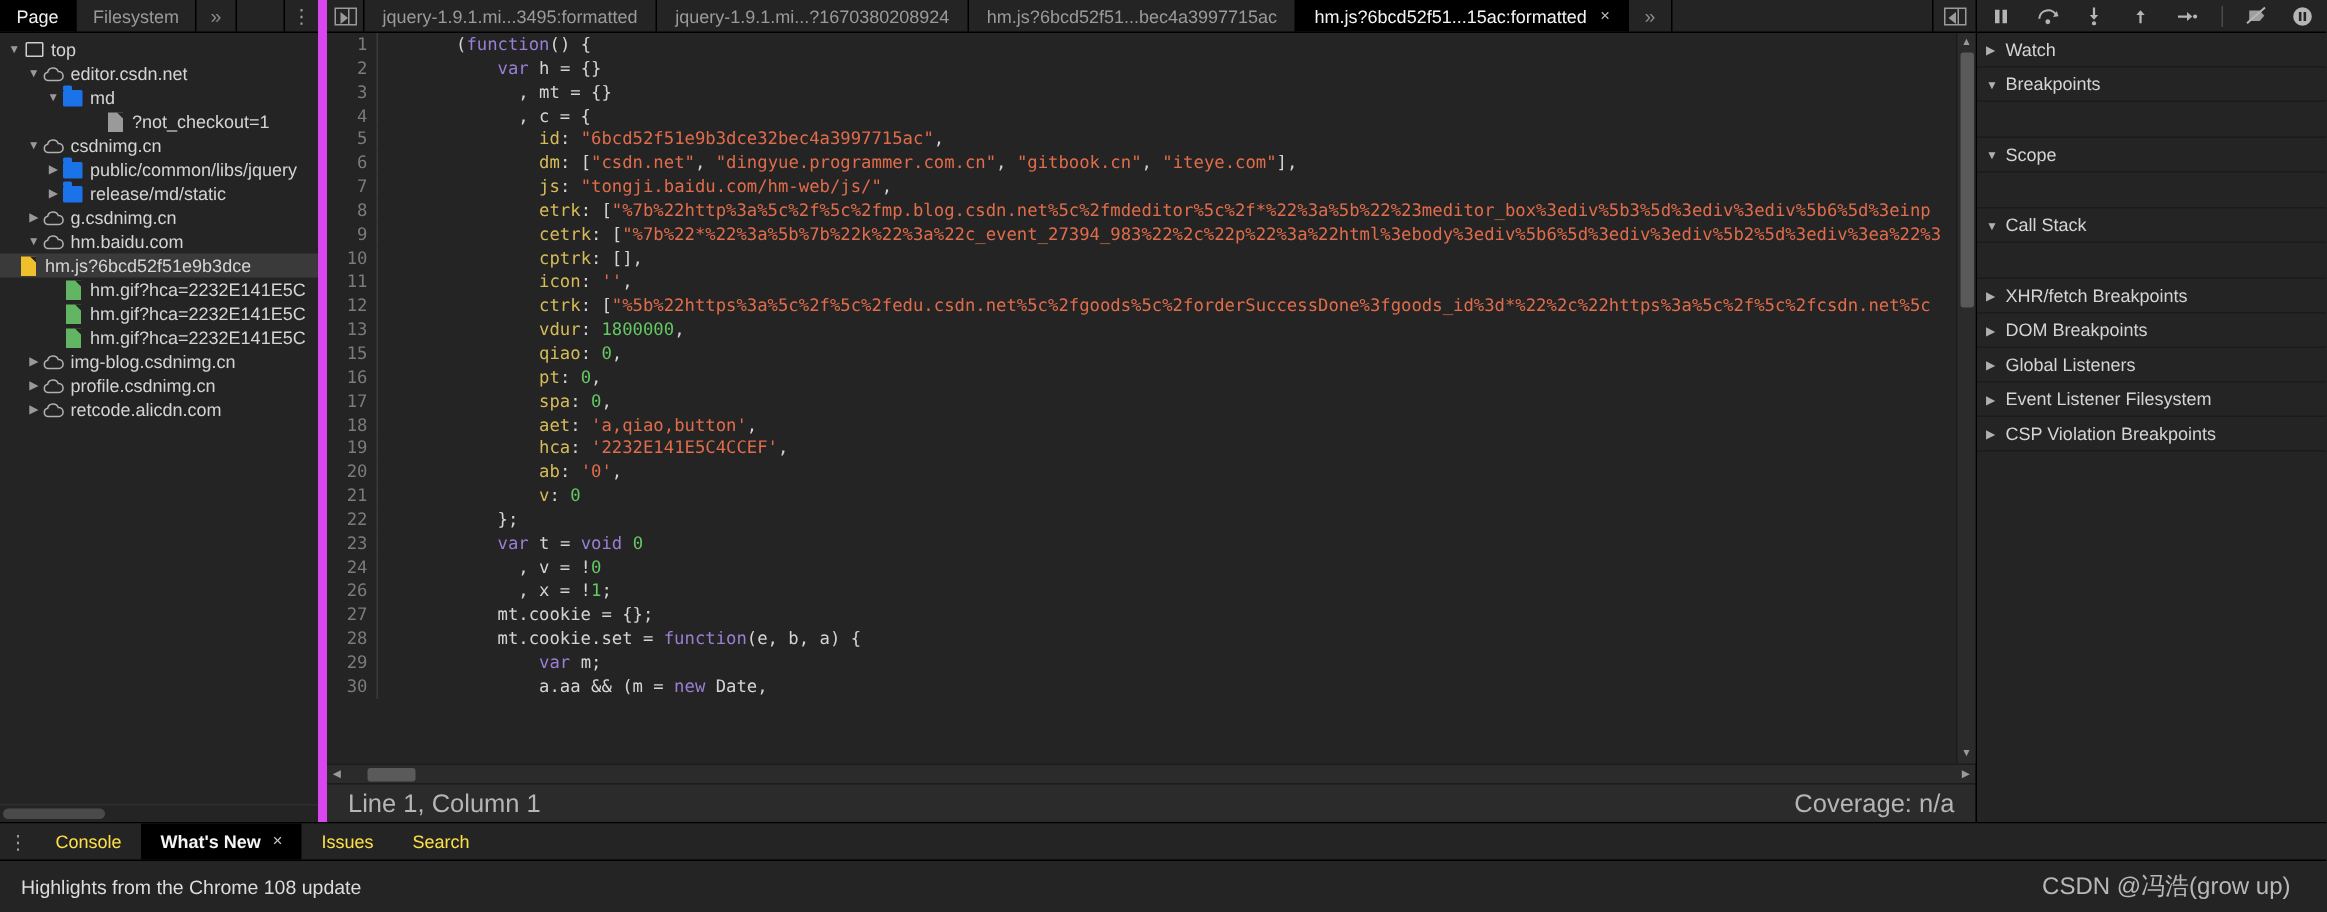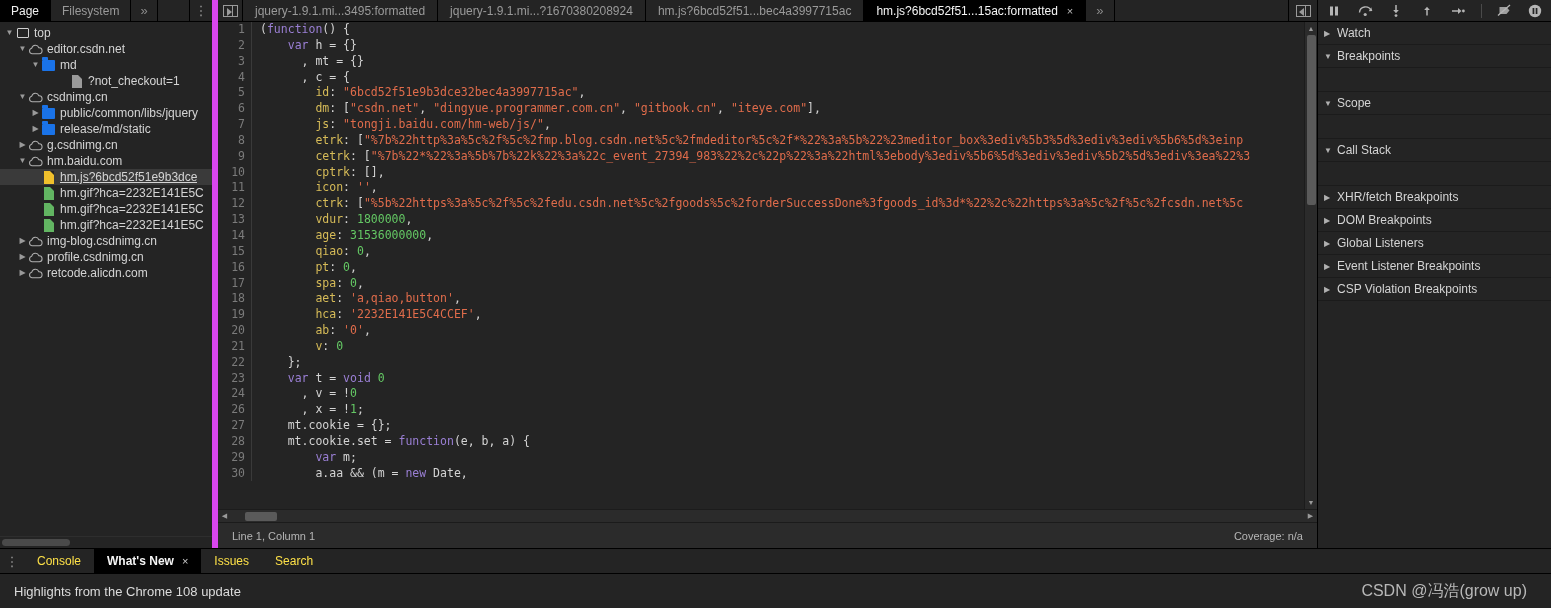--- a/index.html
+++ b/index.html
@@ -108,21 +108,21 @@
     flex: 1; overflow: hidden; position: relative;
     font-family: "DejaVu Sans Mono", "Liberation Mono", monospace;
     font-size: 11.5px; line-height: 15.85px;
   }
   .code-line { display: flex; white-space: pre; height: 15.85px; }
   .gutter {
     width: 34px; min-width: 34px; text-align: right; padding-right: 6px;
     color: #7b7b7b; background: #242424; user-select: none;
     border-right: 1px solid #3a3a3a;
   }
-  .codetext { padding-left: 8px; color: #d4d4d4; }
+  .codetext { padding-left: 8px; color: #d4d4d4; margin-left: 44px; }
   .tok-kw  { color: #9a7fd4; }
   .tok-str { color: #e06c4b; }
   .tok-num { color: #64c864; }
   .tok-prop{ color: #d6bb58; }
   .tok-plain { color: #d4d4d4; }
   .tok-punc { color: #d4d4d4; }
 
   .vscroll {
     width: 13px; background: #2b2b2b; display: flex; flex-direction: column;
     align-items: center; border-left: 1px solid #1c1c1c;
@@ -133,21 +133,21 @@
   .hscroll-bottom {
     height: 13px; background: #2b2b2b; display: flex; align-items: center;
     border-top: 1px solid #1c1c1c;
   }
   .hs-left, .hs-right { width: 13px; height:13px; display:flex;align-items:center;justify-content:center;color:#9a9a9a;font-size:7px;}
   .hs-track { flex: 1; height: 13px; position: relative; }
   .hs-thumb { position:absolute; top:2px; left:14px; width:32px; height:9px; background:#5a5a5a; border-radius:2px;}
   .statusbar {
     height: 26px; min-height: 26px; background: #2b2b2b;
     display: flex; align-items: center; justify-content: space-between;
-    padding: 0 14px; font-size: 11px; color: #b5b5b5;
+    padding: 0 14px; font-size: 17px; color: #b5b5b5;
     border-top: 1px solid #1b1b1b;
   }
 
   
   .dbg-pane {
     width: 234px; min-width: 234px; background: #242424;
     display: flex; flex-direction: column; border-left: 1px solid #000;
   }
   .dbg-toolbar {
     height: 22px; min-height: 22px; display: flex; align-items: center;
@@ -282,21 +282,21 @@
           </div>
           <div class="tree-row" style="padding-left: 17px;">
             <span class="twisty">▼</span>
             <span class="tree-icon">
               <svg width="15" height="11" viewBox="0 0 16 11">
                 <path d="M4.2 10 A3 3 0 0 1 4 4.1 A4 4 0 0 1 11.6 3.6 A2.9 2.9 0 0 1 12 10 z" fill="none" stroke="#b0b0b0" stroke-width="1.1"></path>
               </svg>
             </span>
             <span class="lbl">hm.baidu.com</span>
           </div>
-          <div class="tree-row selected" style="padding-left: 30px; text-decoration: underline;">
+          <div class="tree-row selected" style="">
             <span class="twisty"></span>
             <span class="tree-icon">
               <span class="doc doc-yellow"></span>
             </span>
             <span class="lbl">hm.js?6bcd52f51e9b3dce</span>
           </div>
           <div class="tree-row" style="padding-left: 30px;">
             <span class="twisty"></span>
             <span class="tree-icon">
               <span class="doc doc-green"></span>
@@ -389,21 +389,20 @@
             <div class="code-line"><span class="gutter">4</span><span class="codetext"><span class="tok-plain">      , c = {</span></span></div>
             <div class="code-line"><span class="gutter">5</span><span class="codetext"><span class="tok-plain">        </span><span class="tok-prop">id</span><span class="tok-plain">: </span><span class="tok-str">"6bcd52f51e9b3dce32bec4a3997715ac"</span><span class="tok-plain">,</span></span></div>
             <div class="code-line"><span class="gutter">6</span><span class="codetext"><span class="tok-plain">        </span><span class="tok-prop">dm</span><span class="tok-plain">: [</span><span class="tok-str">"csdn.net"</span><span class="tok-plain">, </span><span class="tok-str">"dingyue.programmer.com.cn"</span><span class="tok-plain">, </span><span class="tok-str">"gitbook.cn"</span><span class="tok-plain">, </span><span class="tok-str">"iteye.com"</span><span class="tok-plain">],</span></span></div>
             <div class="code-line"><span class="gutter">7</span><span class="codetext"><span class="tok-plain">        </span><span class="tok-prop">js</span><span class="tok-plain">: </span><span class="tok-str">"tongji.baidu.com/hm-web/js/"</span><span class="tok-plain">,</span></span></div>
             <div class="code-line"><span class="gutter">8</span><span class="codetext"><span class="tok-plain">        </span><span class="tok-prop">etrk</span><span class="tok-plain">: [</span><span class="tok-str">"%7b%22http%3a%5c%2f%5c%2fmp.blog.csdn.net%5c%2fmdeditor%5c%2f*%22%3a%5b%22%23meditor_box%3ediv%5b3%5d%3ediv%3ediv%5b6%5d%3einp</span></span></div>
             <div class="code-line"><span class="gutter">9</span><span class="codetext"><span class="tok-plain">        </span><span class="tok-prop">cetrk</span><span class="tok-plain">: [</span><span class="tok-str">"%7b%22*%22%3a%5b%7b%22k%22%3a%22c_event_27394_983%22%2c%22p%22%3a%22html%3ebody%3ediv%5b6%5d%3ediv%3ediv%5b2%5d%3ediv%3ea%22%3</span></span></div>
             <div class="code-line"><span class="gutter">10</span><span class="codetext"><span class="tok-plain">        </span><span class="tok-prop">cptrk</span><span class="tok-plain">: [],</span></span></div>
             <div class="code-line"><span class="gutter">11</span><span class="codetext"><span class="tok-plain">        </span><span class="tok-prop">icon</span><span class="tok-plain">: </span><span class="tok-str">''</span><span class="tok-plain">,</span></span></div>
             <div class="code-line"><span class="gutter">12</span><span class="codetext"><span class="tok-plain">        </span><span class="tok-prop">ctrk</span><span class="tok-plain">: [</span><span class="tok-str">"%5b%22https%3a%5c%2f%5c%2fedu.csdn.net%5c%2fgoods%5c%2forderSuccessDone%3fgoods_id%3d*%22%2c%22https%3a%5c%2f%5c%2fcsdn.net%5c</span></span></div>
             <div class="code-line"><span class="gutter">13</span><span class="codetext"><span class="tok-plain">        </span><span class="tok-prop">vdur</span><span class="tok-plain">: </span><span class="tok-num">1800000</span><span class="tok-plain">,</span></span></div>
-            <div class="code-line"><span class="gutter">14</span><span class="codetext"><span class="tok-plain">        </span><span class="tok-prop">age</span><span class="tok-plain">: </span><span class="tok-num">31536000000</span><span class="tok-plain">,</span></span></div>
             <div class="code-line"><span class="gutter">15</span><span class="codetext"><span class="tok-plain">        </span><span class="tok-prop">qiao</span><span class="tok-plain">: </span><span class="tok-num">0</span><span class="tok-plain">,</span></span></div>
             <div class="code-line"><span class="gutter">16</span><span class="codetext"><span class="tok-plain">        </span><span class="tok-prop">pt</span><span class="tok-plain">: </span><span class="tok-num">0</span><span class="tok-plain">,</span></span></div>
             <div class="code-line"><span class="gutter">17</span><span class="codetext"><span class="tok-plain">        </span><span class="tok-prop">spa</span><span class="tok-plain">: </span><span class="tok-num">0</span><span class="tok-plain">,</span></span></div>
             <div class="code-line"><span class="gutter">18</span><span class="codetext"><span class="tok-plain">        </span><span class="tok-prop">aet</span><span class="tok-plain">: </span><span class="tok-str">'a,qiao,button'</span><span class="tok-plain">,</span></span></div>
             <div class="code-line"><span class="gutter">19</span><span class="codetext"><span class="tok-plain">        </span><span class="tok-prop">hca</span><span class="tok-plain">: </span><span class="tok-str">'2232E141E5C4CCEF'</span><span class="tok-plain">,</span></span></div>
             <div class="code-line"><span class="gutter">20</span><span class="codetext"><span class="tok-plain">        </span><span class="tok-prop">ab</span><span class="tok-plain">: </span><span class="tok-str">'0'</span><span class="tok-plain">,</span></span></div>
             <div class="code-line"><span class="gutter">21</span><span class="codetext"><span class="tok-plain">        </span><span class="tok-prop">v</span><span class="tok-plain">: </span><span class="tok-num">0</span></span></div>
             <div class="code-line"><span class="gutter">22</span><span class="codetext"><span class="tok-plain">    };</span></span></div>
             <div class="code-line"><span class="gutter">23</span><span class="codetext"><span class="tok-plain">    </span><span class="tok-kw">var</span><span class="tok-plain"> t = </span><span class="tok-kw">void</span><span class="tok-plain"> </span><span class="tok-num">0</span></span></div>
             <div class="code-line"><span class="gutter">24</span><span class="codetext"><span class="tok-plain">      , v = !</span><span class="tok-num">0</span></span></div>
@@ -513,21 +512,21 @@
           <div class="dsec-head">
             <span class="tw">▶</span>
             <span>DOM Breakpoints</span>
           </div>
           <div class="dsec-head">
             <span class="tw">▶</span>
             <span>Global Listeners</span>
           </div>
           <div class="dsec-head">
             <span class="tw">▶</span>
-            <span>Event Listener Breakpoints</span>
+            <span>Event Listener Filesystem</span>
           </div>
           <div class="dsec-head">
             <span class="tw">▶</span>
             <span>CSP Violation Breakpoints</span>
           </div>
         </div>
     </div>
   </div>
 
   <div class="drawer">

